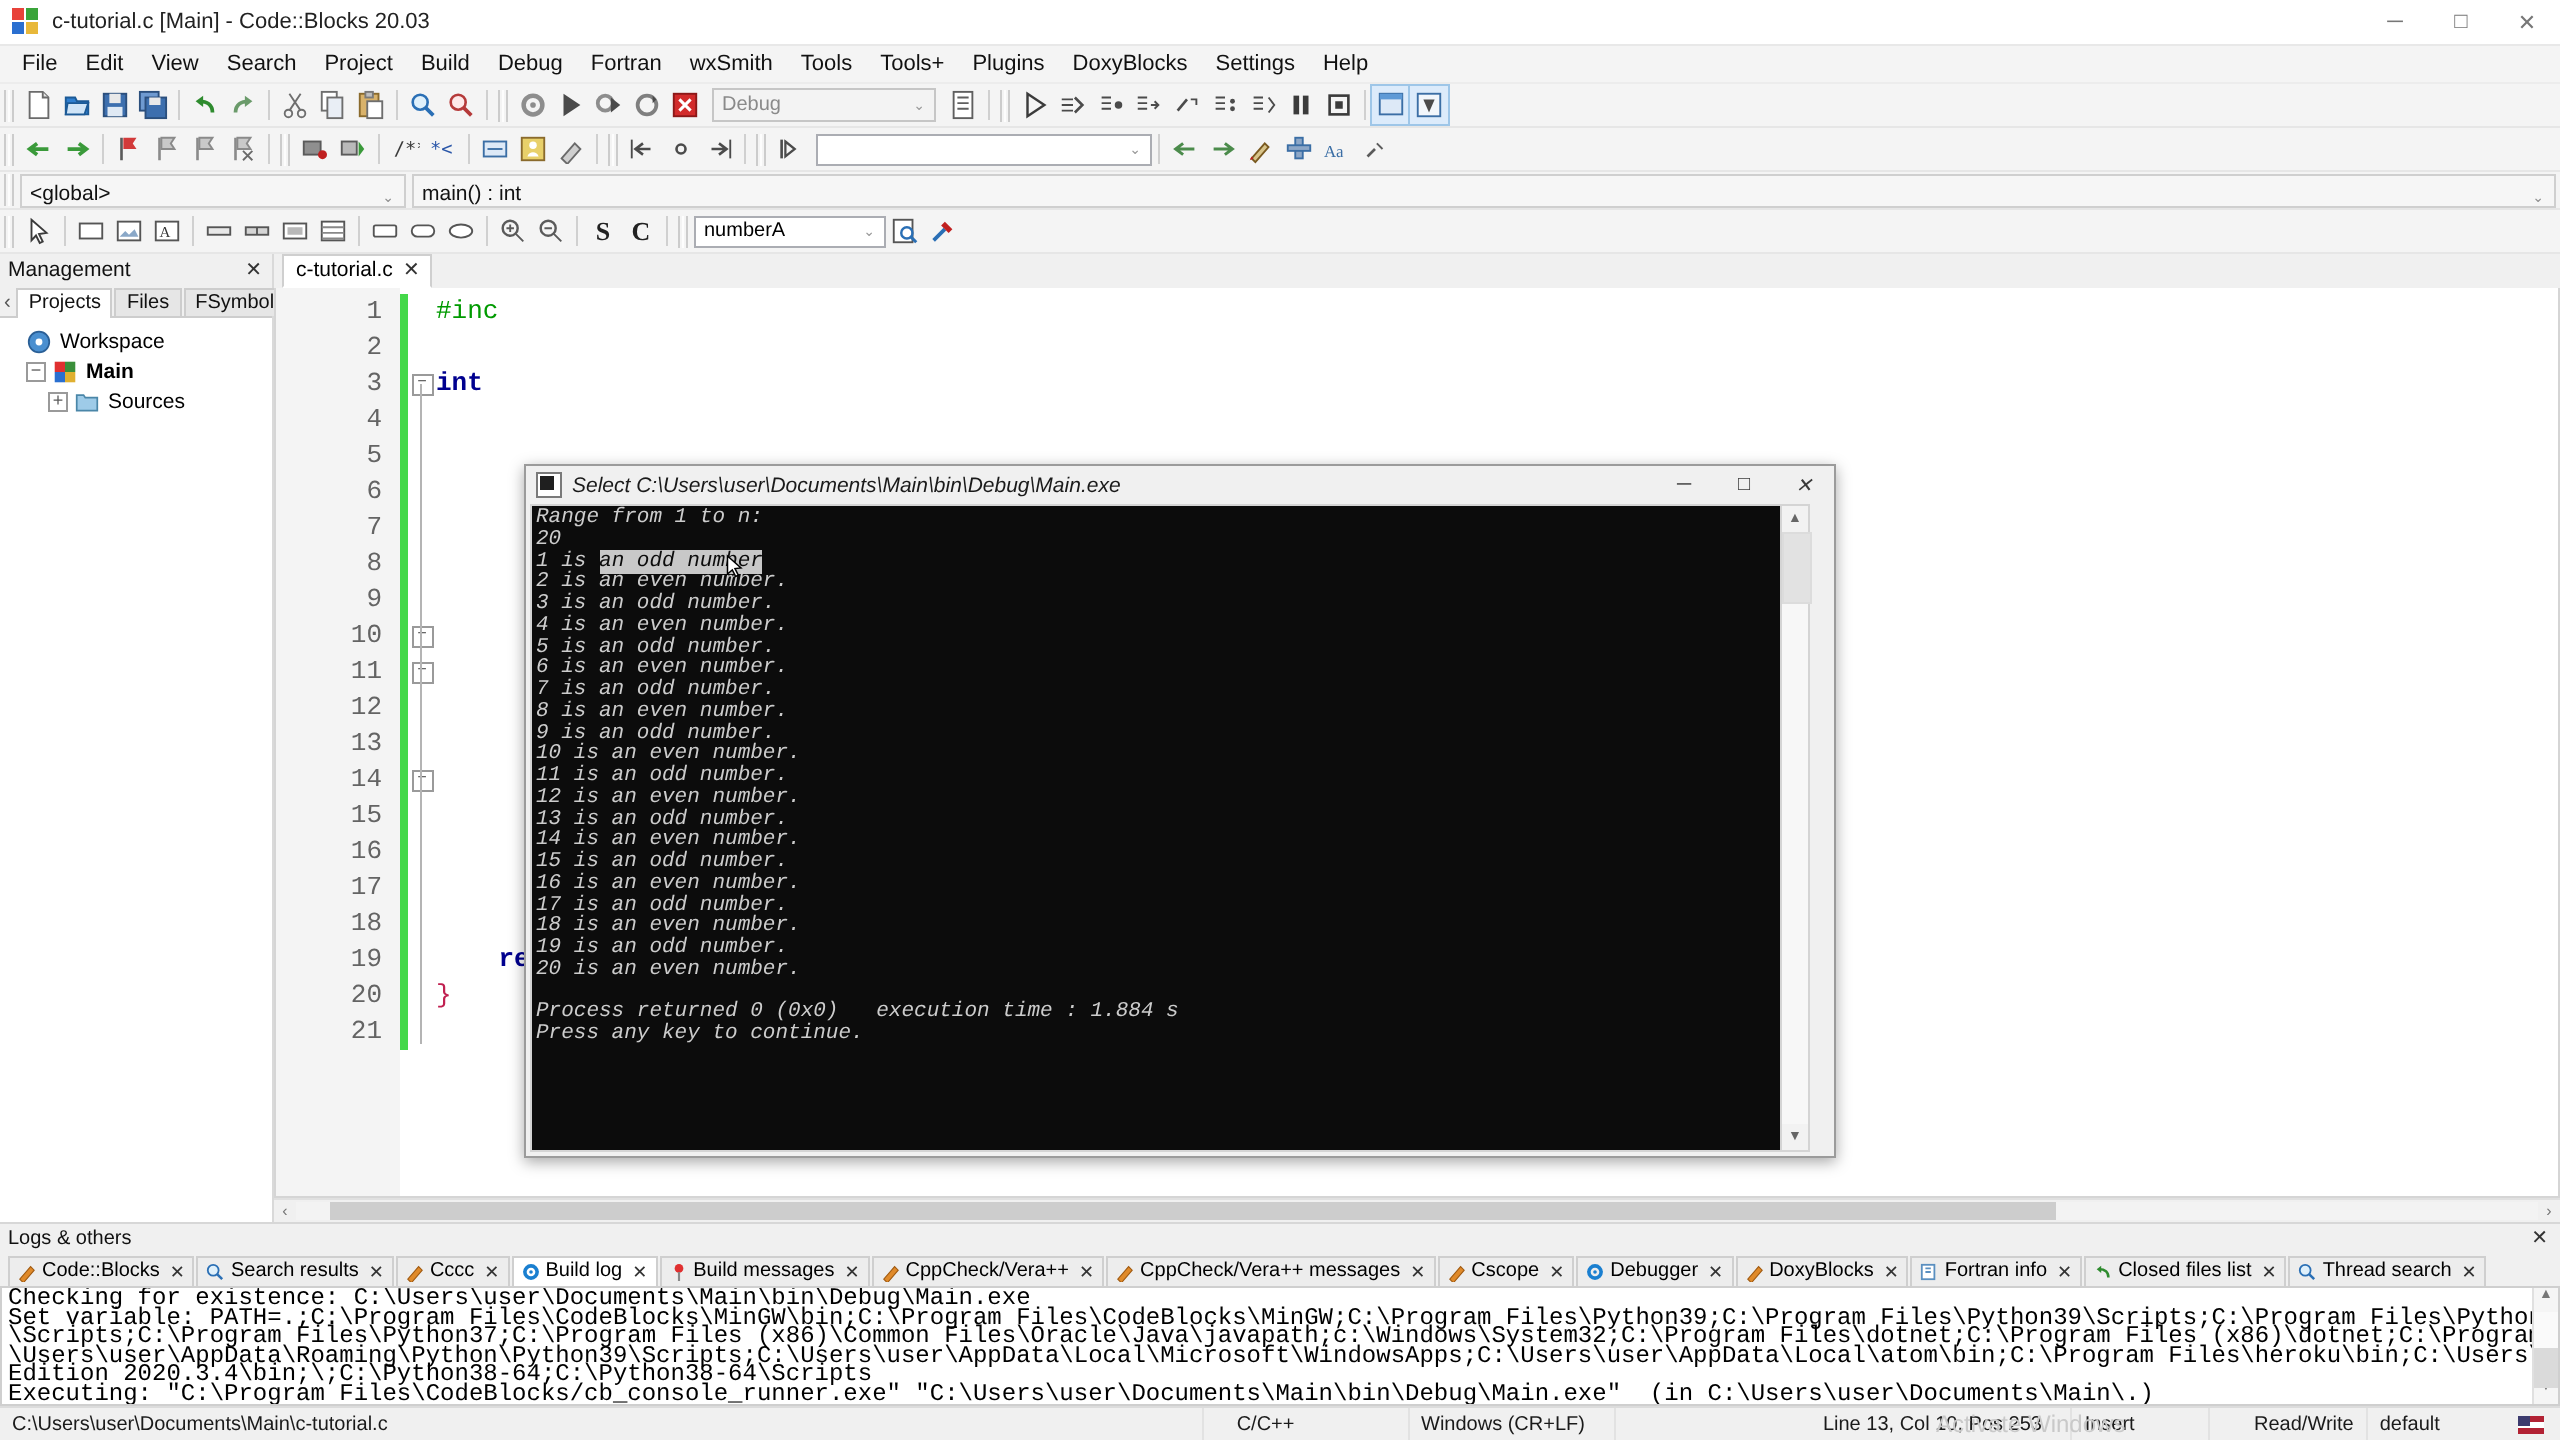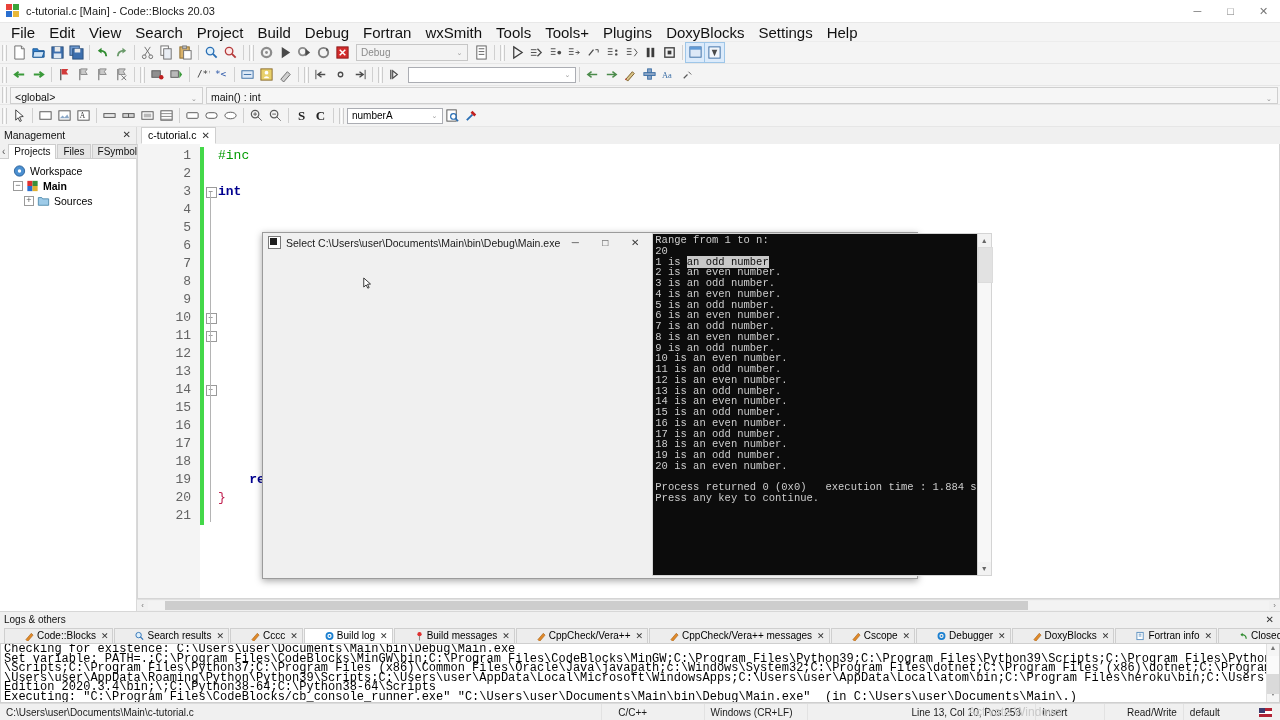--- a/index.html
+++ b/index.html
@@ -14,21 +14,21 @@
   
   .titlebar{height:22px;background:#ffffff;display:flex;align-items:center;border-bottom:1px solid #e8e8e8;flex:0 0 auto;}
   .titlebar .app-icon{width:14px;height:14px;margin:0 6px 0 6px;position:relative;flex:0 0 auto;}
   .sq{position:absolute;width:6px;height:6px;}
   .title-text{font-size:11px;color:#222;white-space:nowrap;}
   .winbtns{margin-left:auto;display:flex;height:22px;}
   .winbtn{width:33px;height:22px;display:flex;align-items:center;justify-content:center;color:#777;font-size:11px;}
 
   
   .menubar{height:18px;background:#f4f4f4;display:flex;align-items:center;padding-left:4px;border-bottom:1px solid #ececec;flex:0 0 auto;}
-  .menu-item{padding:2px 7px;font-size:15px;color:#111;white-space:nowrap;}
+  .menu-item{padding:2px 7px;font-size:11px;color:#111;white-space:nowrap;}
 
   
   .tbrow{background:#f4f4f4;display:flex;align-items:center;border-bottom:1px solid #e6e6e6;flex:0 0 auto;}
   .tb-r1{height:21px;}
   .tb-r2{height:21px;}
   .grip{width:6px;height:16px;margin:0 2px;
      background-image:linear-gradient(90deg,#c8c8c8 1px,transparent 1px),linear-gradient(90deg,transparent 2px,#ffffff 2px,#ffffff 3px,transparent 3px);
      background-size:4px 100%;opacity:.9;flex:0 0 auto;}
   .tbtn{width:19px;height:19px;display:flex;align-items:center;justify-content:center;flex:0 0 auto;position:relative;}
   .tbtn.pressed{background:#dcebfb;outline:1px solid #9ec6e8;}
@@ -84,21 +84,21 @@
   .k-kw{color:#00008f;font-weight:bold;}
   .k-num{color:#d4009a;}
   .k-br{color:#c02050;}
   .hscroll{height:11px;background:#f0f0f0;display:flex;align-items:center;border-top:1px solid #e0e0e0;flex:0 0 auto;}
   .hs-arrow{width:11px;text-align:center;color:#777;font-size:8px;}
   .hs-track{flex:1;height:9px;background:#f3f3f3;position:relative;}
   .hs-thumb{position:absolute;left:1.5%;width:77%;top:0;height:9px;background:#cdcdcd;}
 
   
   .console{position:absolute;left:262px;top:105px;width:654px;height:345px;
-     background:#f0f0f0;border:1px solid #9b9b9b;box-shadow:0 2px 7px rgba(0,0,0,.35);display:flex;flex-direction:row;z-index:40;}
+     background:#f0f0f0;border:1px solid #9b9b9b;box-shadow:0 2px 7px rgba(0,0,0,.35);display:flex;flex-direction:column;z-index:40;font-style:italic;}
   .con-title{height:19px;background:#f0f0f0;display:flex;align-items:center;flex:0 0 auto;}
   .con-ico{width:11px;height:11px;margin:0 5px 0 5px;background:#fff;border:1px solid #7a7a7a;position:relative;flex:0 0 auto;}
   .con-ico:after{content:"";position:absolute;left:1px;top:1px;width:7px;height:7px;background:#1f1f1f;}
   .con-title-text{font-size:10.5px;color:#1a1a1a;white-space:nowrap;}
   .con-btns{margin-left:auto;display:flex;}
   .con-btn{width:30px;height:19px;display:flex;align-items:center;justify-content:center;color:#3a3a3a;font-size:10px;}
   .con-body{flex:1;display:flex;background:#0c0c0c;margin:0 12px 2px 2px;border:1px solid #d4d4d4;min-height:0;}
   .con-text{flex:1;padding:1px 0 0 2px;font-family:"Liberation Mono",monospace;font-size:10.5px;color:#ccc;overflow:hidden;}
   .con-line{height:10.75px;line-height:10.75px;white-space:pre;}
   .con-sel{background:#c8c8c8;color:#0c0c0c;}
@@ -106,21 +106,21 @@
   .con-sb-arrow{height:13px;width:13px;display:flex;align-items:center;justify-content:center;font-size:7px;color:#666;}
   .con-sb-track{flex:1;width:13px;background:#f7f7f7;position:relative;}
   .con-sb-thumb{position:absolute;top:0;left:0;width:13px;height:34px;background:#e2e2e2;border:1px solid #dcdcdc;}
   .cursor-arrow{position:absolute;left:363px;top:150px;width:9px;height:14px;z-index:60;}
 
   
   .logs{flex:0 0 auto;background:#f0f0f0;border-top:1px solid #d7d7d7;display:flex;flex-direction:column;}
   .logs-hdr{height:14px;display:flex;align-items:center;padding:0 2px 0 4px;font-size:10px;color:#111;}
   .logs-hdr .x{margin-left:auto;padding:0 4px;font-size:10px;color:#333;}
   .logs-tabs{height:17px;display:flex;align-items:flex-end;padding-left:4px;overflow:hidden;}
-  .ltab{display:flex;align-items:center;gap:3px;padding:1px 4px 2px 20px;border:1px solid #cfcfcf;border-bottom:none;background:#ededed;font-size:10px;white-space:nowrap;margin-right:1px;}
+  .ltab{display:flex;align-items:center;gap:3px;padding:1px 4px 2px 4px;border:1px solid #cfcfcf;border-bottom:none;background:#ededed;font-size:10px;white-space:nowrap;margin-right:1px;}
   .ltab.active{background:#fff;}
   .ltab .x{color:#333;font-size:9px;margin-left:2px;}
   .ltab .ico{width:9px;height:10px;flex:0 0 9px;position:relative;}
   .logs-body{height:58px;background:#fff;border:1px solid #cfcfcf;border-top:1px solid #cfcfcf;display:flex;overflow:hidden;}
   .logs-text{flex:1;padding:1px 0 0 3px;font-family:"Liberation Mono",monospace;font-size:12px;color:#000;overflow:hidden;}
   .logs-line{height:9.6px;line-height:9.6px;white-space:pre;}
   .logs-sb{width:12px;flex:0 0 12px;background:#f5f5f5;border-left:1px solid #e0e0e0;display:flex;flex-direction:column;}
   .logs-sb .a{height:12px;text-align:center;font-size:7px;color:#777;}
   .logs-sb .tk{flex:1;position:relative;background:#fafafa;}
   .logs-sb .th{position:absolute;top:18px;left:0;width:12px;height:20px;background:#dadada;}

